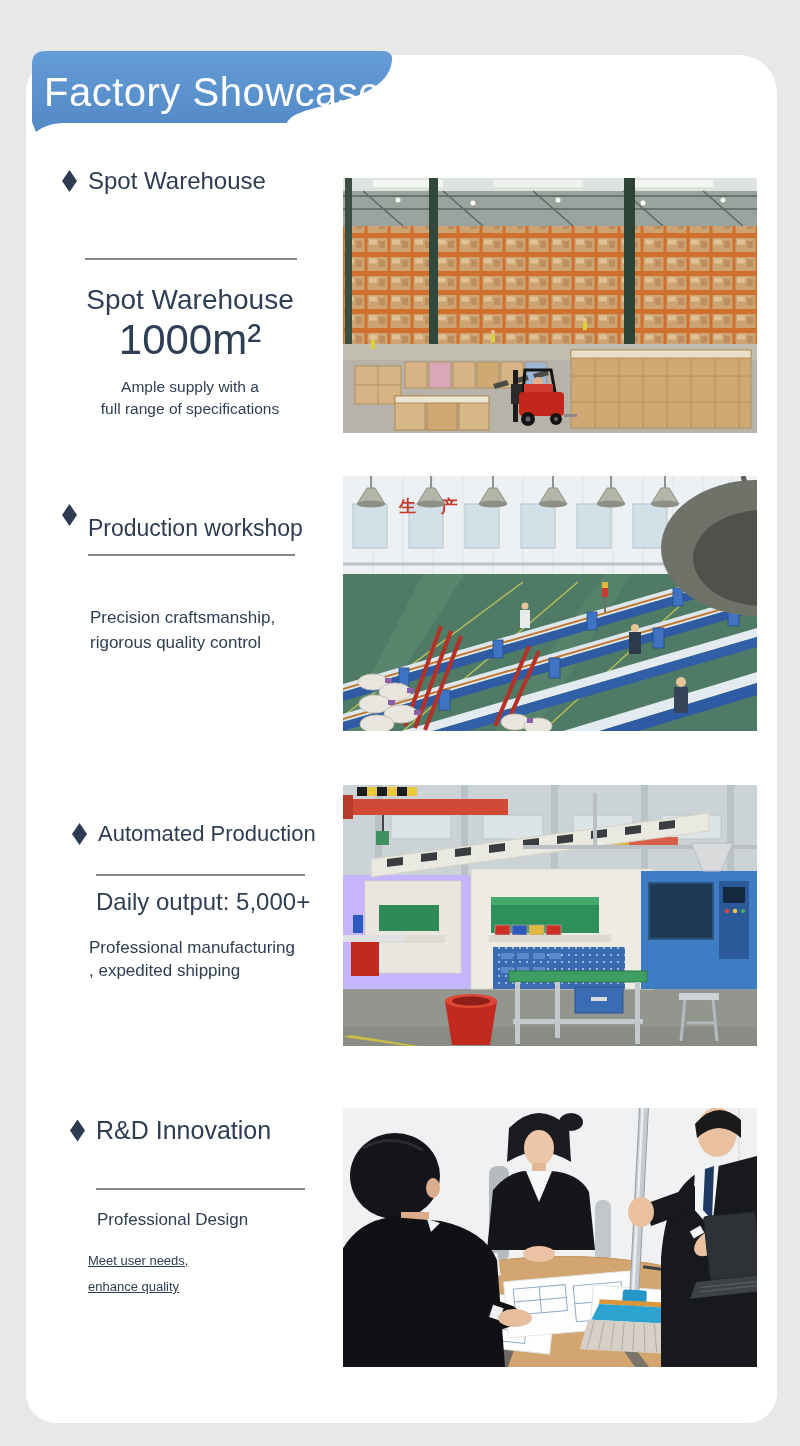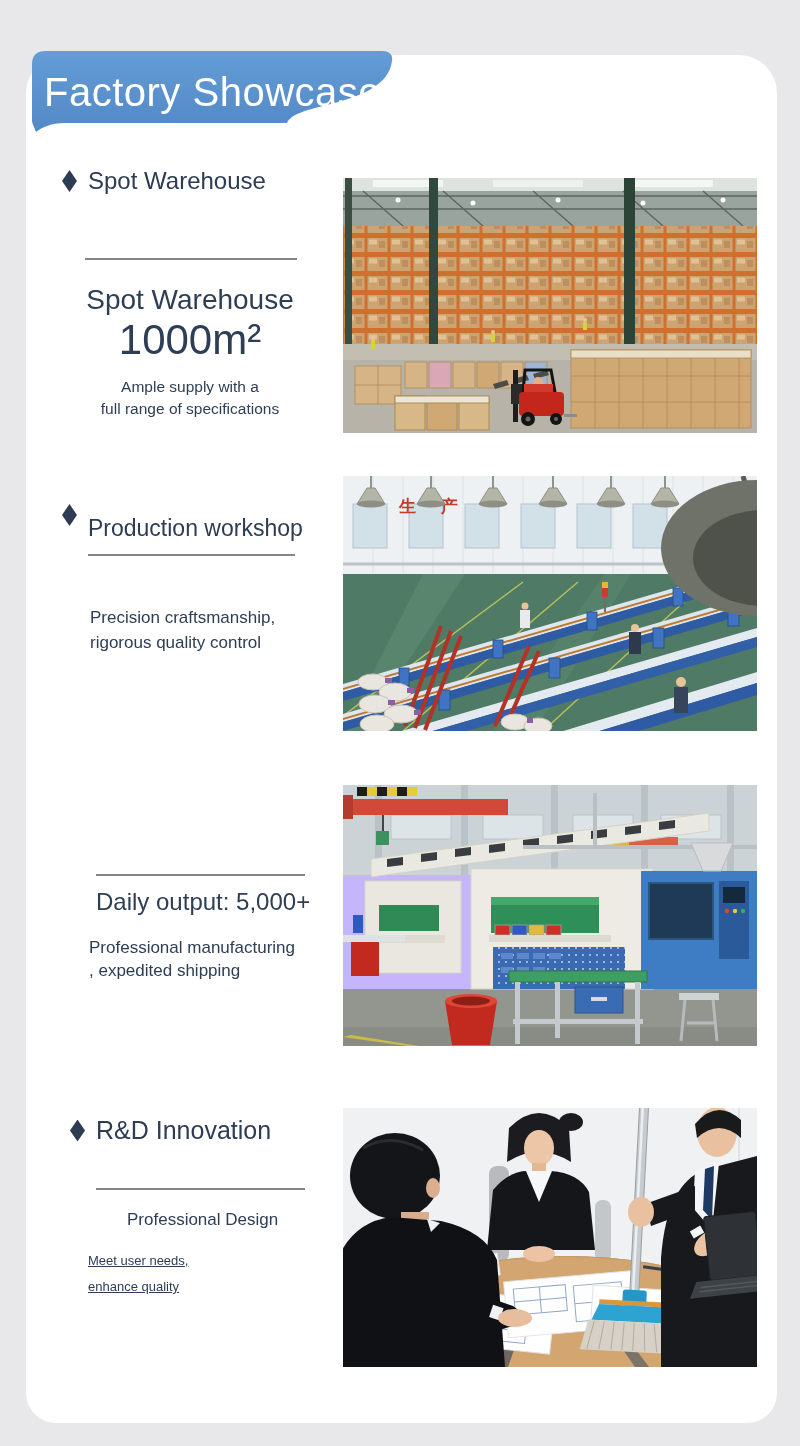--- a/index.html
+++ b/index.html
@@ -287,20 +287,24 @@
             <rect x="184" y="242" width="6" height="5"></rect>
           </g>
         </g>
 
         <line x1="400" y1="0" x2="406" y2="20" stroke="#5a5d55" stroke-width="5"></line>
         <ellipse cx="414" cy="72" rx="96" ry="68" fill="#6e7268"></ellipse>
         <ellipse cx="420" cy="82" rx="70" ry="48" fill="#4e524a"></ellipse>
       </svg>
     </div>
 
+    <div class="heading-row" style="left:46px;top:766px;">
+      <span class="diamond"></span>
+      <span class="heading-text" style="font-size:22px;">Automated Production</span>
+    </div>
     <div class="divider" style="left:70px;top:819px;width:209px;"></div>
     <div class="navy" style="position:absolute;left:70px;top:833px;font-size:24px;">Daily output: 5,000+</div>
     <div class="navy" style="position:absolute;left:63px;top:881px;font-size:17px;line-height:23px;">
       <div>Professional manufacturing</div>
       <div>, expedited shipping</div>
     </div>
 
     <div class="photo" style="left:317px;top:730px;width:414px;height:261px;" aria-label="Automated injection molding machines with green panels, blue control units, a workbench and a red bucket">
       <svg viewBox="0 0 414 261" width="414" height="261">
         <defs>
@@ -421,21 +425,21 @@
         </g>
         <rect x="336" y="208" width="40" height="7" fill="#cdd2d4"></rect>
       </svg>
     </div>
 
     <div class="heading-row" style="left:44px;top:1061px;">
       <span class="diamond"></span>
       <span class="heading-text" style="font-size:25px;">R&amp;D Innovation</span>
     </div>
     <div class="divider" style="left:70px;top:1133px;width:209px;"></div>
-    <div class="navy" style="position:absolute;left:71px;top:1155px;font-size:17px;margin-left:30px;">Professional Design</div>
+    <div class="navy" style="position:absolute;left:71px;top:1155px;font-size:17px;">Professional Design</div>
     <div class="navy" style="position:absolute;left:62px;top:1193px;font-size:13px;line-height:26px;text-decoration:underline;">
       <div>Meet user needs,</div>
       <div>enhance quality</div>
     </div>
 
     <div class="photo" style="left:317px;top:1053px;width:414px;height:259px;" aria-label="Design team in suits meeting around a round wooden table with technical drawings and a broom prototype">
       <svg viewBox="0 0 414 259" width="414" height="259">
 
         <rect width="414" height="259" fill="#eff1f2"></rect>
         <line x1="396" y1="0" x2="396" y2="130" stroke="#e0e3e5" stroke-width="2"></line>

